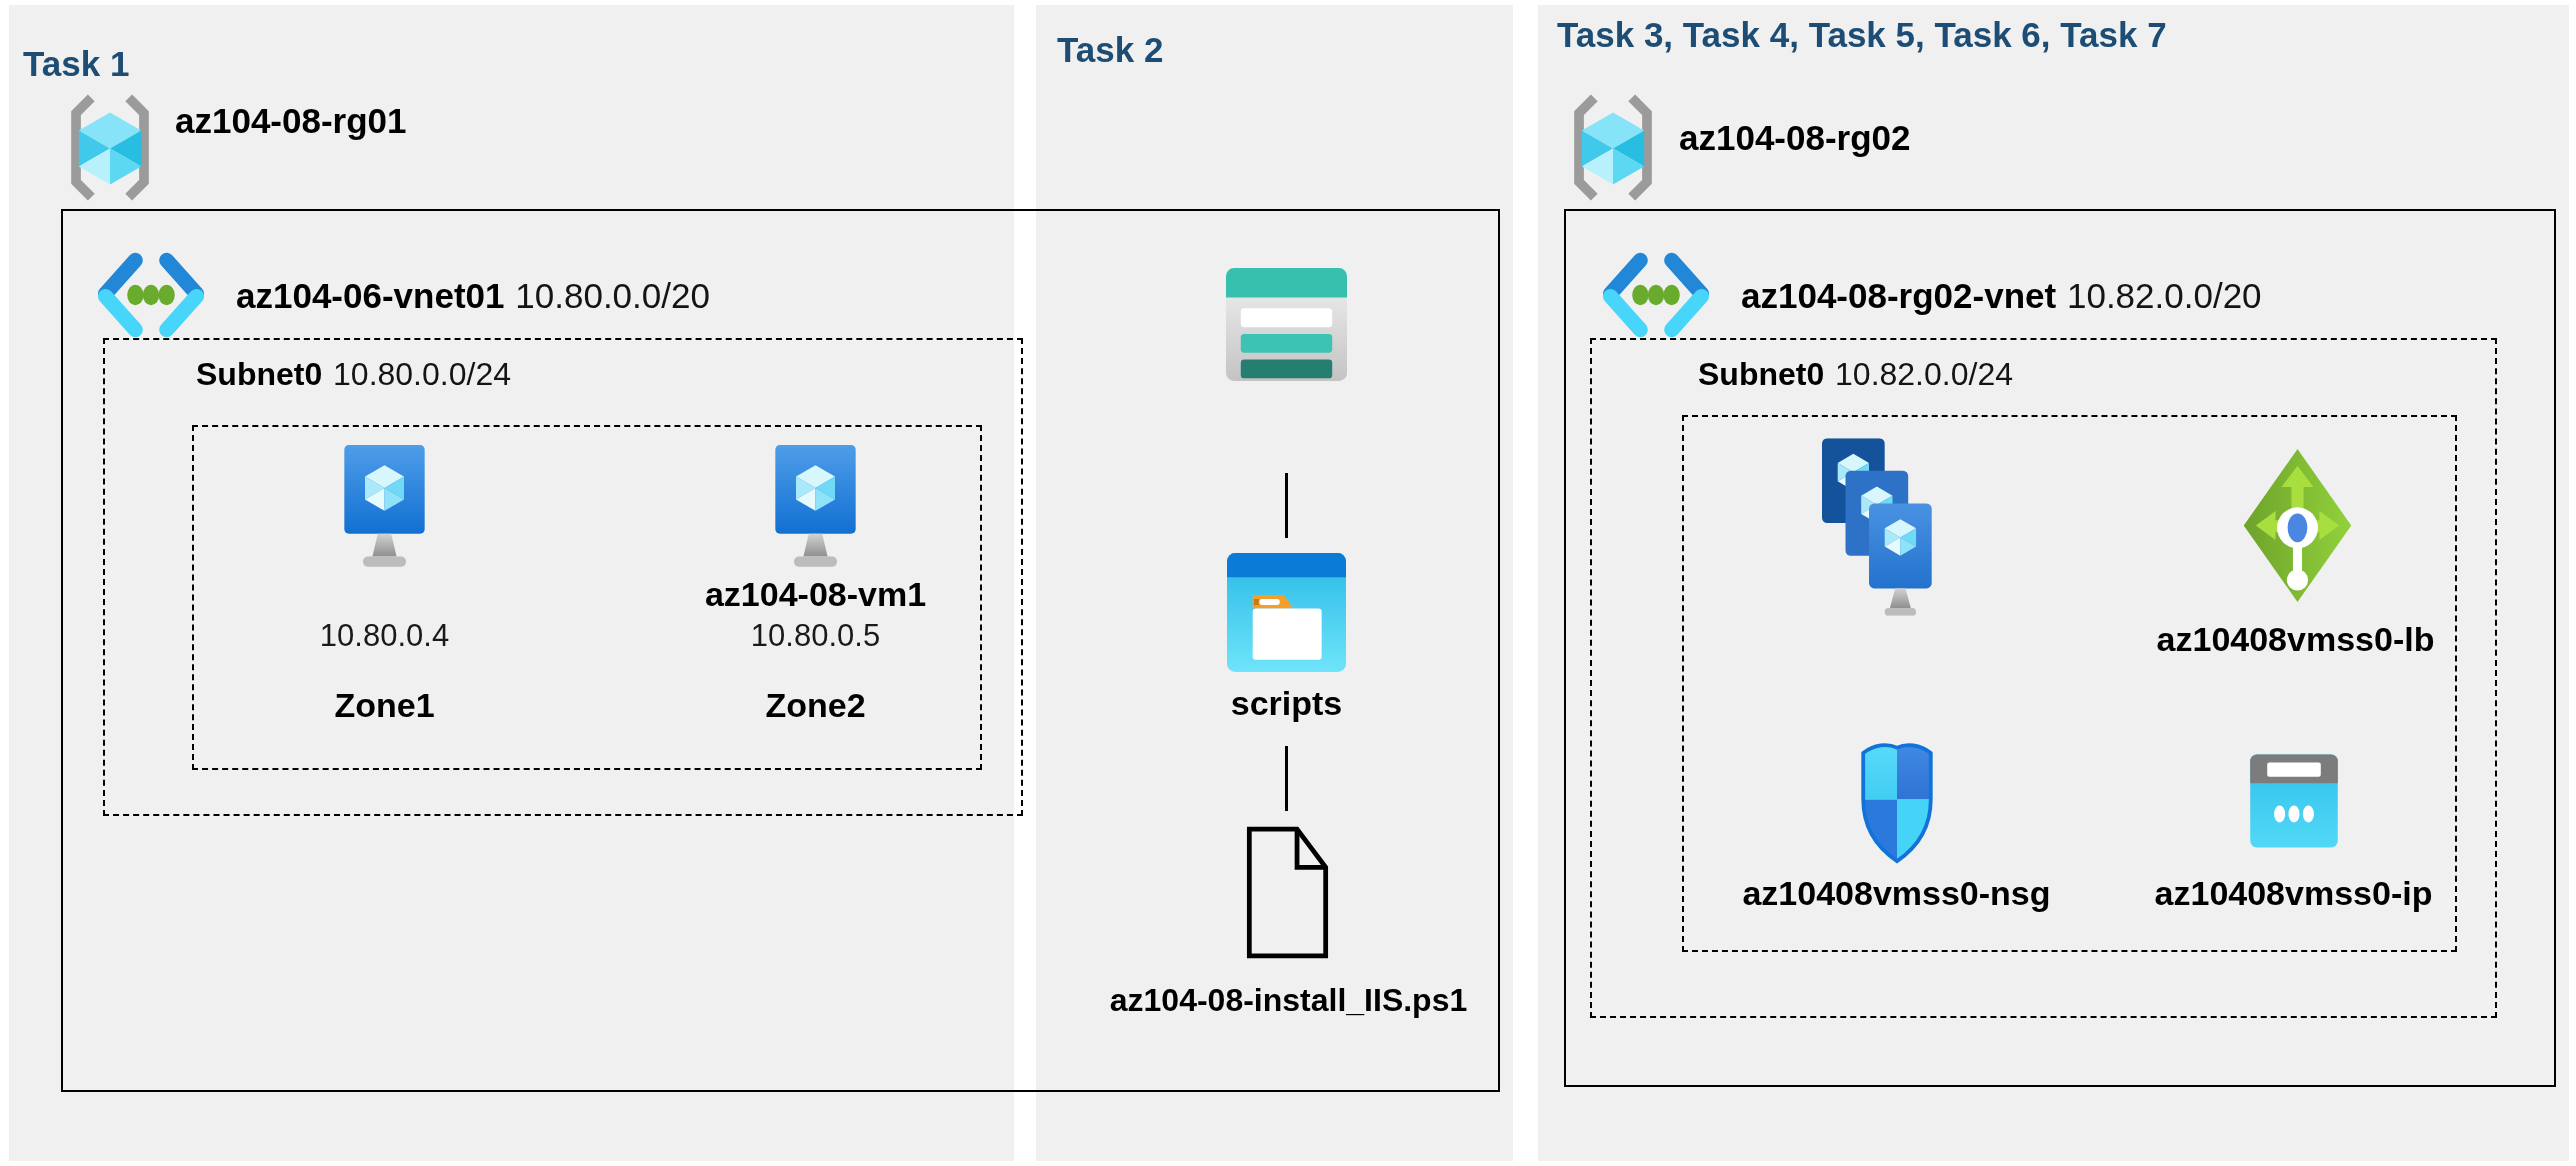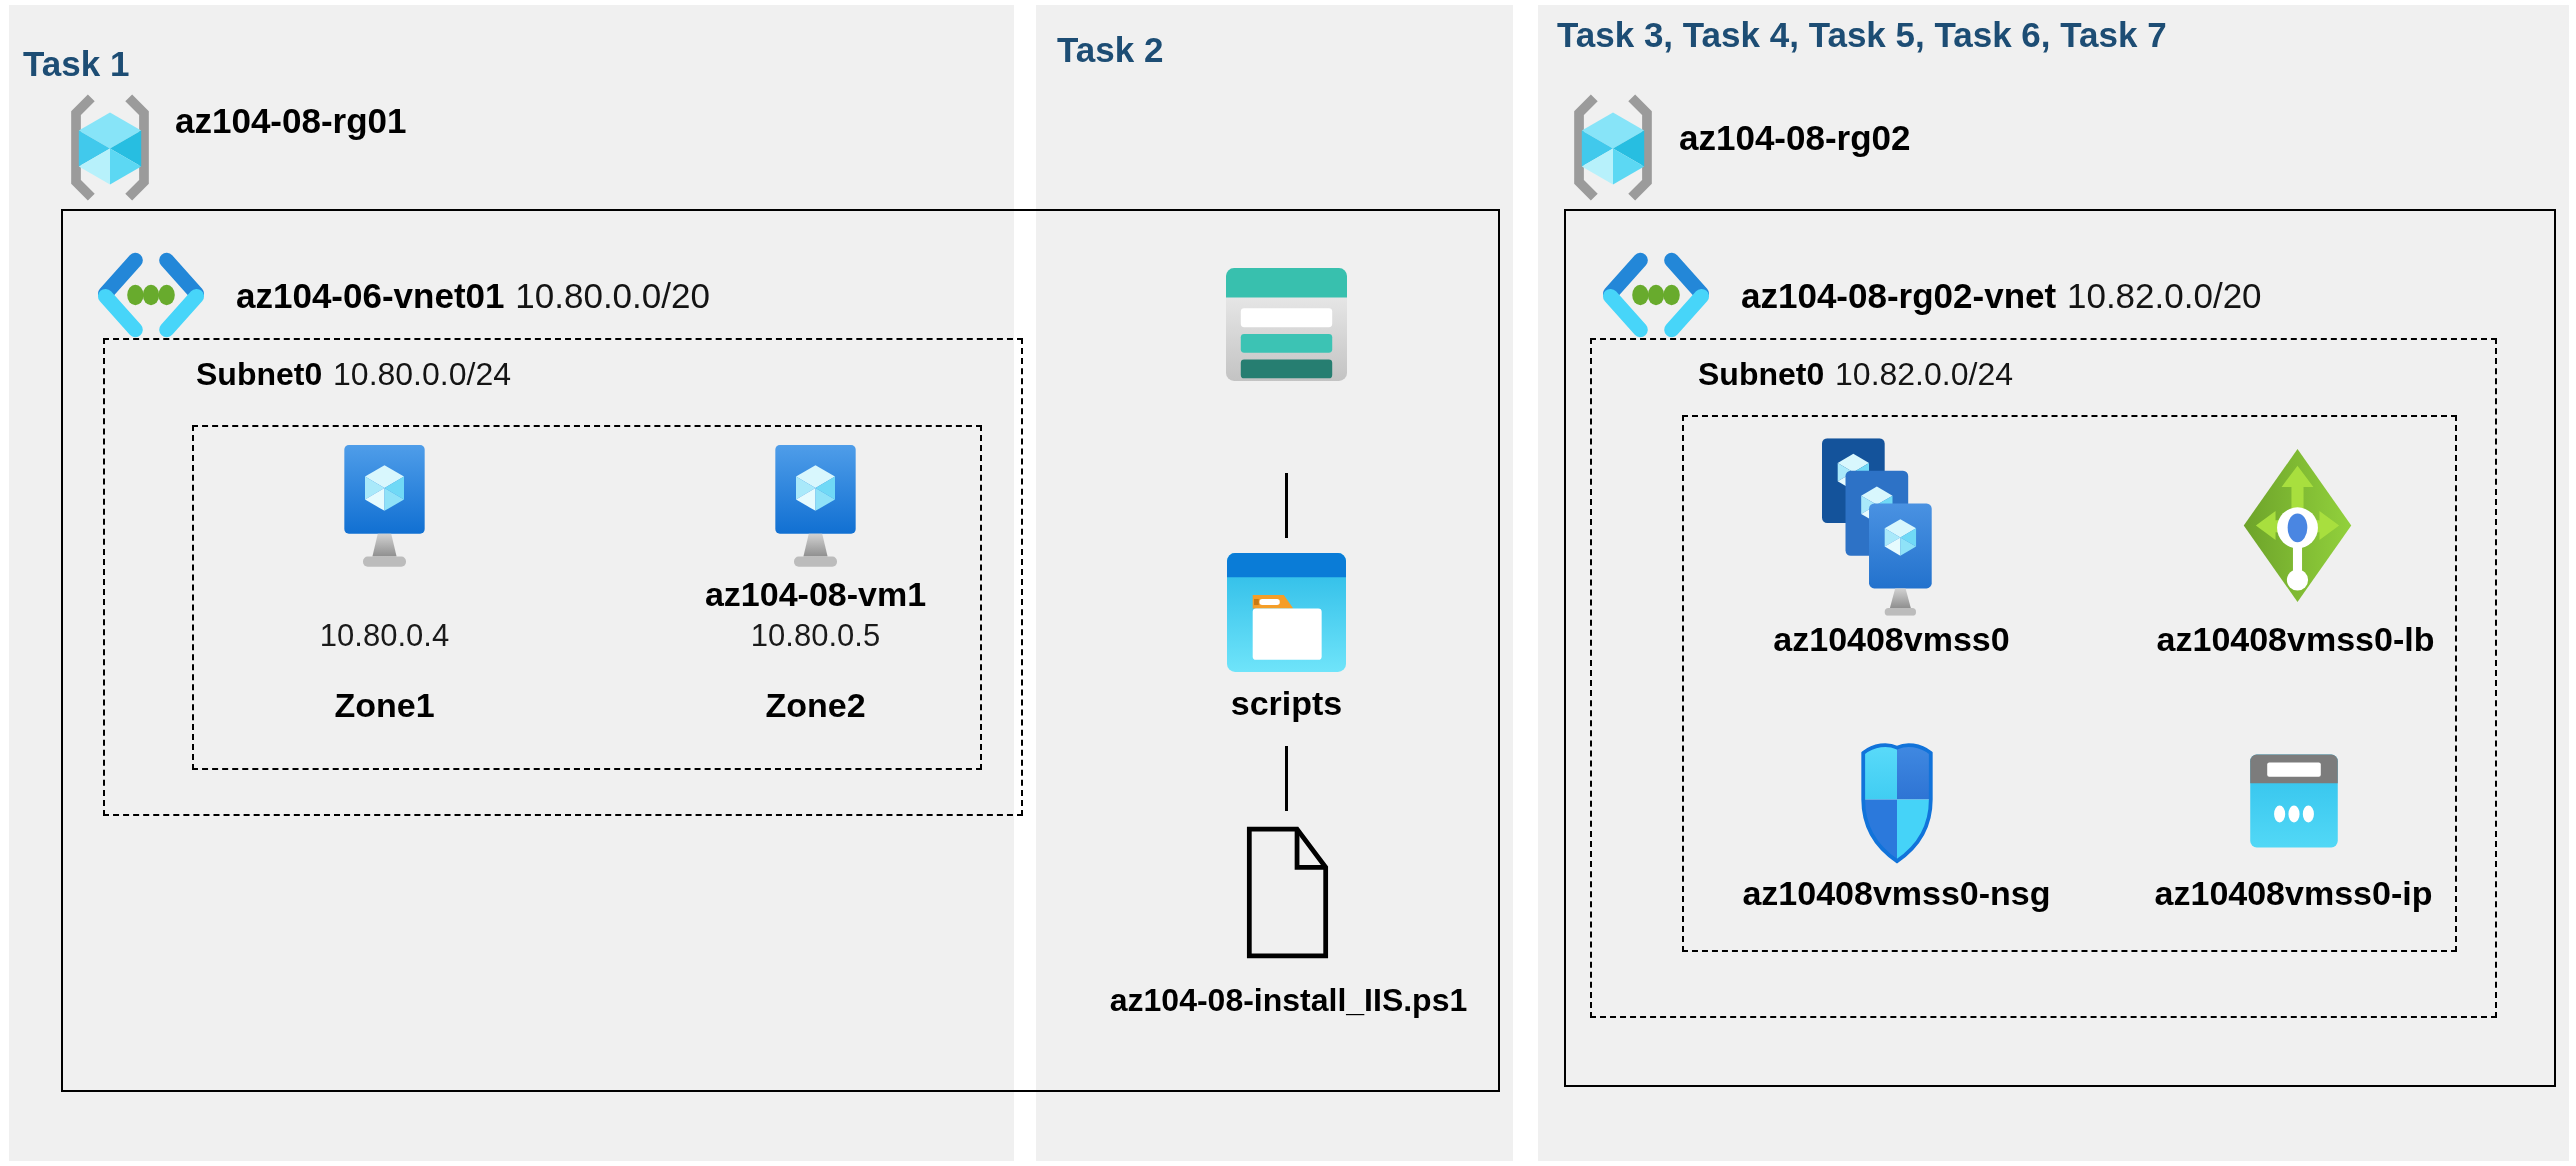--- a/index.html
+++ b/index.html
@@ -259,21 +259,20 @@
 
   <div class="dashed-box" style="left:1590px;top:338px;width:907px;height:680px;"></div>
   <div class="subnet-label" style="left:1698px;top:356px;">
     <span>Subnet0</span><span class="cidr">10.82.0.0/24</span>
   </div>
   <div class="dashed-box" style="left:1682px;top:415px;width:775px;height:537px;"></div>
 
   <svg class="icon" style="left:1822px;top:438px;" width="128" height="178" viewBox="0 0 196 272">
       <use href="#sym-vmss"></use>
     </svg>
-  <div class="item-label" style="left:1689px;top:622px;width:405px;">az10408vmss0</div>
 
   <svg class="icon" style="left:2240px;top:446px;" width="115" height="159" viewBox="0 0 150 210">
       <use href="#sym-lb"></use>
     </svg>
   <div class="item-label" style="left:2093px;top:622px;width:405px;">az10408vmss0-lb</div>
 
   <svg class="icon" style="left:1855px;top:739px;" width="84" height="127" viewBox="0 0 145 235">
       <use href="#sym-nsg"></use>
     </svg>
   <div class="item-label" style="left:1694px;top:876px;width:405px;">az10408vmss0-nsg</div>

